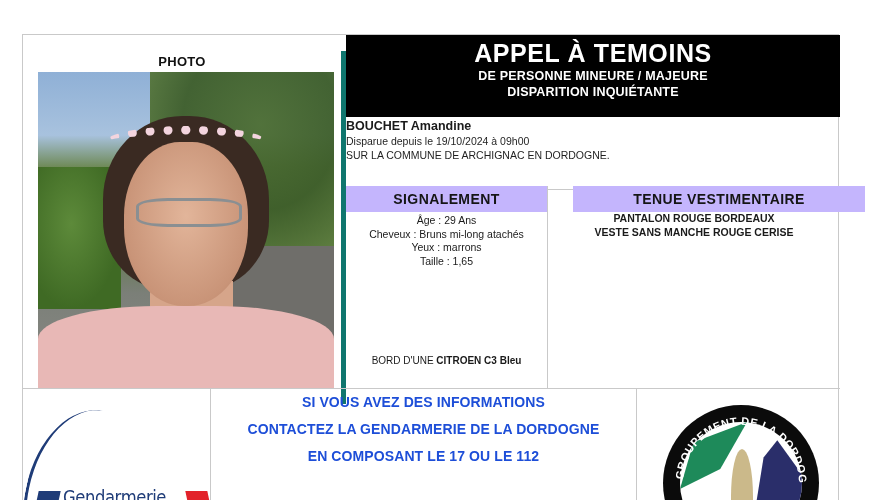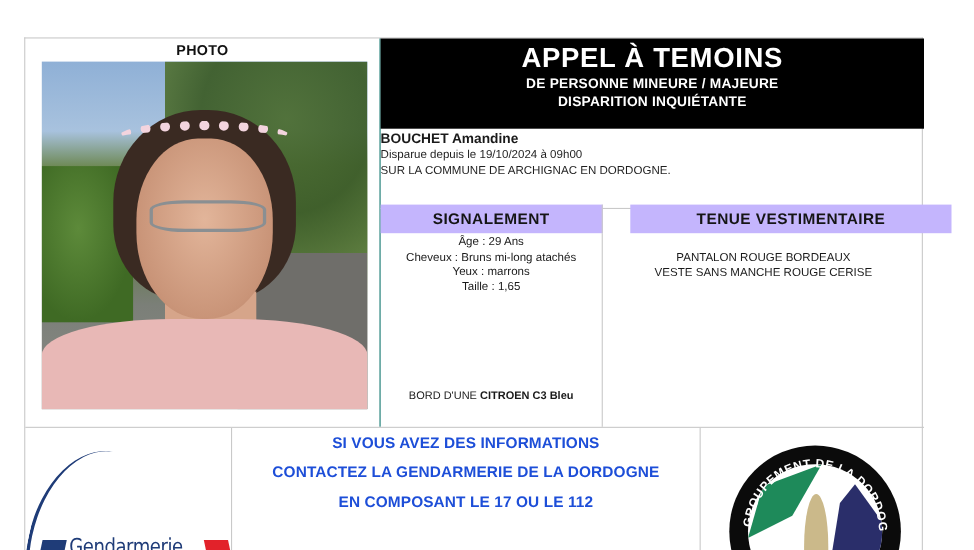--- a/index.html
+++ b/index.html
@@ -2,21 +2,21 @@
 <html><head>
   <meta charset="utf-8">
   <style>
     * { box-sizing: border-box; margin: 0; padding: 0; }
     html, body { width: 885px; height: 500px; background: #ffffff; overflow: hidden; }
     body { font-family: "Liberation Sans", "DejaVu Sans", sans-serif; color: #1a1a1a; position: relative; }
 
     .frame { position: absolute; left: 22px; top: 34px; width: 817px; height: 480px; border: 1px solid #c9c9c9; border-bottom: none; }
 
     
-    .photo-col { position: absolute; left: 0; top: 0; width: 323px; height: 353px; border-right: 1px solid #0f766e; }
+    .photo-col { position: absolute; left: 0; top: 16px; width: 323px; height: 353px; border-right: 5px solid #0f766e; }
     .photo-label { position: absolute; left: 0; top: 3px; width: 100%; text-align: center; font-weight: bold; font-size: 13px; letter-spacing: 0.3px; color: #111; }
     .photo { position: absolute; left: 15px; top: 21px; width: 296px; height: 316px; overflow: hidden;
       background: linear-gradient(180deg, #8fb0d6 0%, #a8c2de 20%, #6f8a58 30%, #5b7a3e 50%, #7b7f78 70%, #8a8a86 100%); }
     .photo .trees { position: absolute; right: 0; top: 0; width: 62%; height: 55%; background: radial-gradient(ellipse at 60% 30%, #4d6e33 0%, #3e5e2a 50%, #6a8a48 100%); opacity: 0.95; }
     .photo .hedge { position: absolute; left: 0; top: 30%; width: 28%; height: 45%; background: radial-gradient(ellipse at 40% 40%, #5d8a3a 0%, #3f6a24 70%); }
     .photo .road { position: absolute; right: 0; top: 55%; width: 40%; height: 45%; background: #6f6e6a; }
     .photo .hair { position: absolute; left: 22%; top: 14%; width: 56%; height: 55%; border-radius: 48% 48% 40% 40%; background: #3a2a22; }
     .photo .face { position: absolute; left: 29%; top: 22%; width: 42%; height: 52%; border-radius: 45% 45% 48% 48%; background: radial-gradient(ellipse at 50% 45%, #e2b59a 0%, #c99478 70%, #b07e64 100%); }
     .photo .crown { position: absolute; left: 23%; top: 17%; width: 54%; height: 10%; border-radius: 50% 50% 0 0; border-top: 9px dotted #f3d4de; }
     .photo .glasses { position: absolute; left: 33%; top: 40%; width: 36%; height: 9%; border: 3px solid #8a8f92; border-radius: 30%; }
@@ -35,21 +35,21 @@
     .col-head { position: absolute; top: 151px; height: 26px; background: #c4b5fd; text-align: center; font-weight: bold; font-size: 14px; line-height: 26px; letter-spacing: 0.4px; color: #151515; }
     .col-head.sig { left: 323px; width: 202px; border-right: 1px solid #c9c9c9; }
     .col-head.tenue { left: 550px; width: 292px; }
 
     .sig-body { position: absolute; left: 323px; top: 177px; width: 202px; height: 176px; border-right: 1px solid #c9c9c9; text-align: center; font-size: 10.5px; line-height: 13.5px; }
     .sig-lines { margin-top: 2px; }
     .vehicle { position: absolute; left: 0; bottom: 21px; width: 100%; text-align: center; font-size: 10px; line-height: 13.5px; }
     .vehicle b { font-weight: bold; }
 
     .tenue-body { position: absolute; left: 525px; top: 177px; width: 292px; height: 176px; text-align: center; font-size: 10.5px; line-height: 13.5px; }
-    .tenue-lines { margin-top: 16px; }
+    .tenue-lines { margin-top: 0; font-weight: bold; }
 
     
     .bottom { position: absolute; left: 0; top: 353px; width: 817px; height: 130px; border-top: 1px solid #c9c9c9; }
     .b-left { position: absolute; left: 0; top: 0; width: 188px; height: 100%; border-right: 1px solid #c9c9c9; overflow: hidden; }
     .b-center { position: absolute; left: 188px; top: 0; width: 426px; height: 100%; border-right: 1px solid #c9c9c9; text-align: center; }
     .b-right { position: absolute; left: 614px; top: 0; width: 203px; height: 100%; overflow: hidden; }
 
     .contact-line { color: #1d4ed8; font-weight: bold; font-size: 14px; line-height: 27px; letter-spacing: 0.1px; }
     .contact-wrap { padding-top: 0px; }
 

